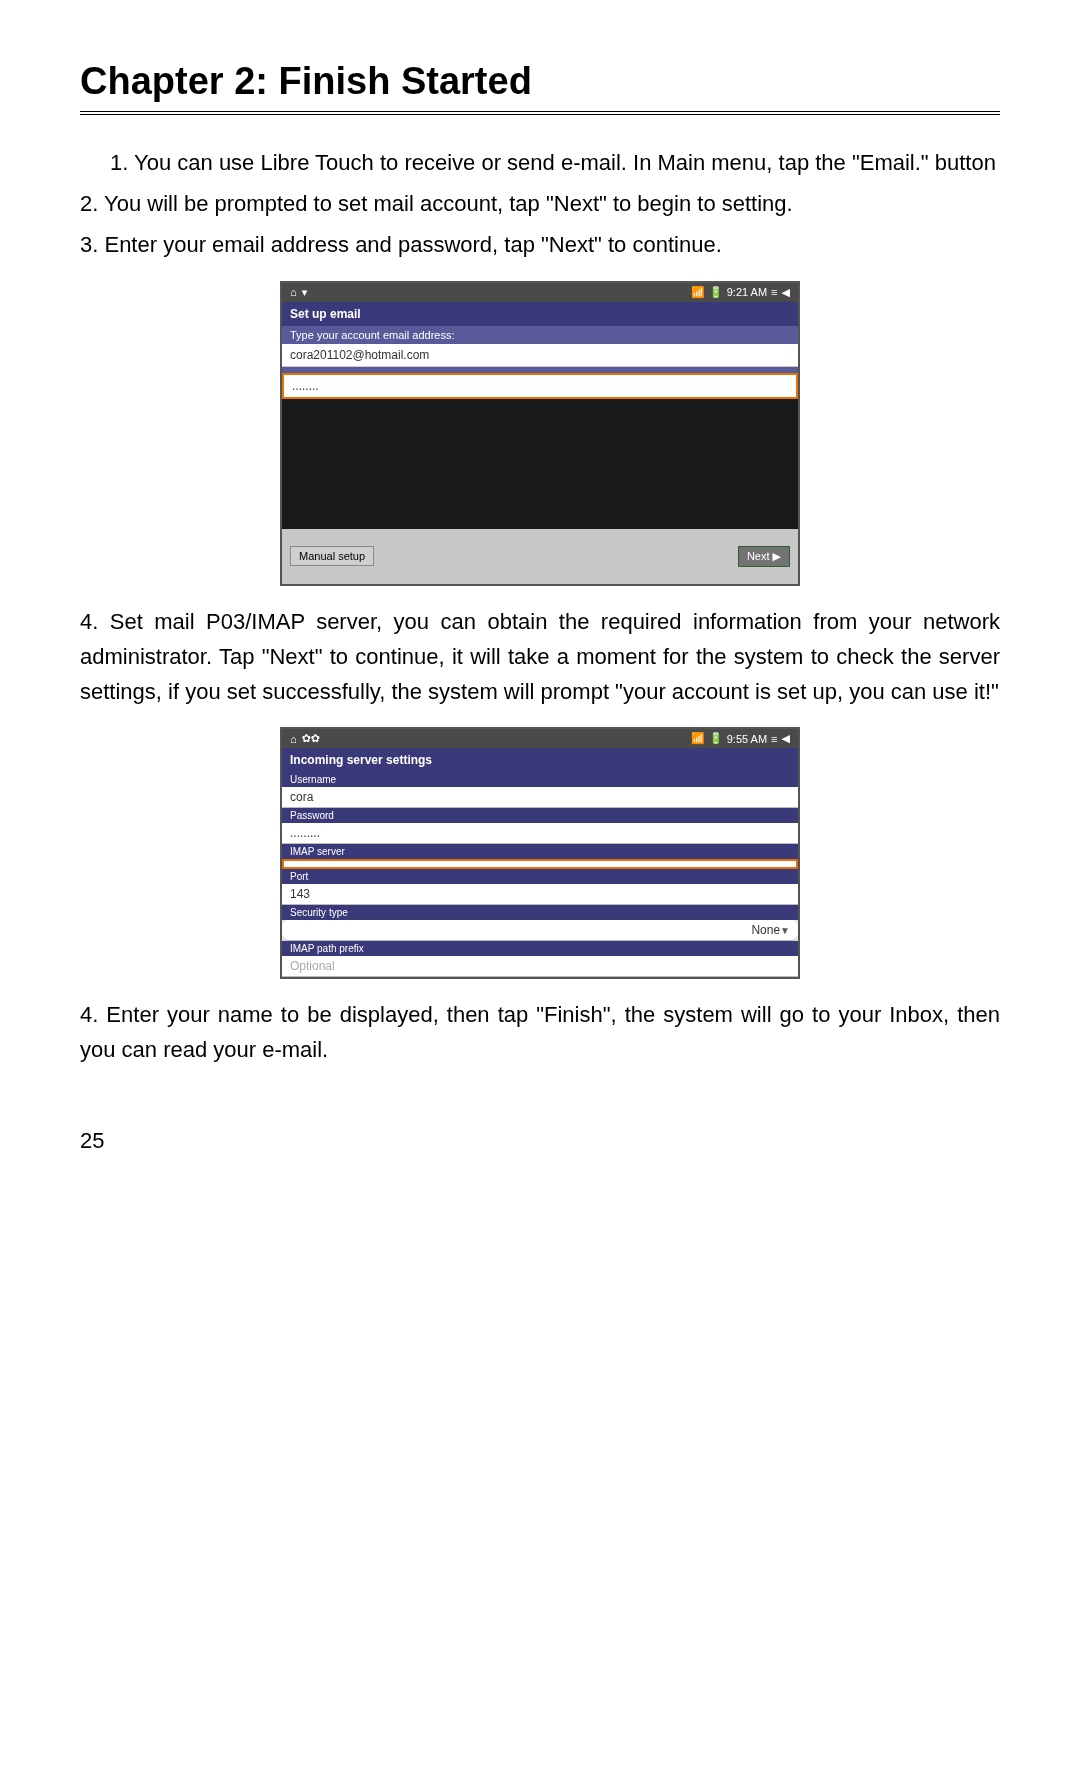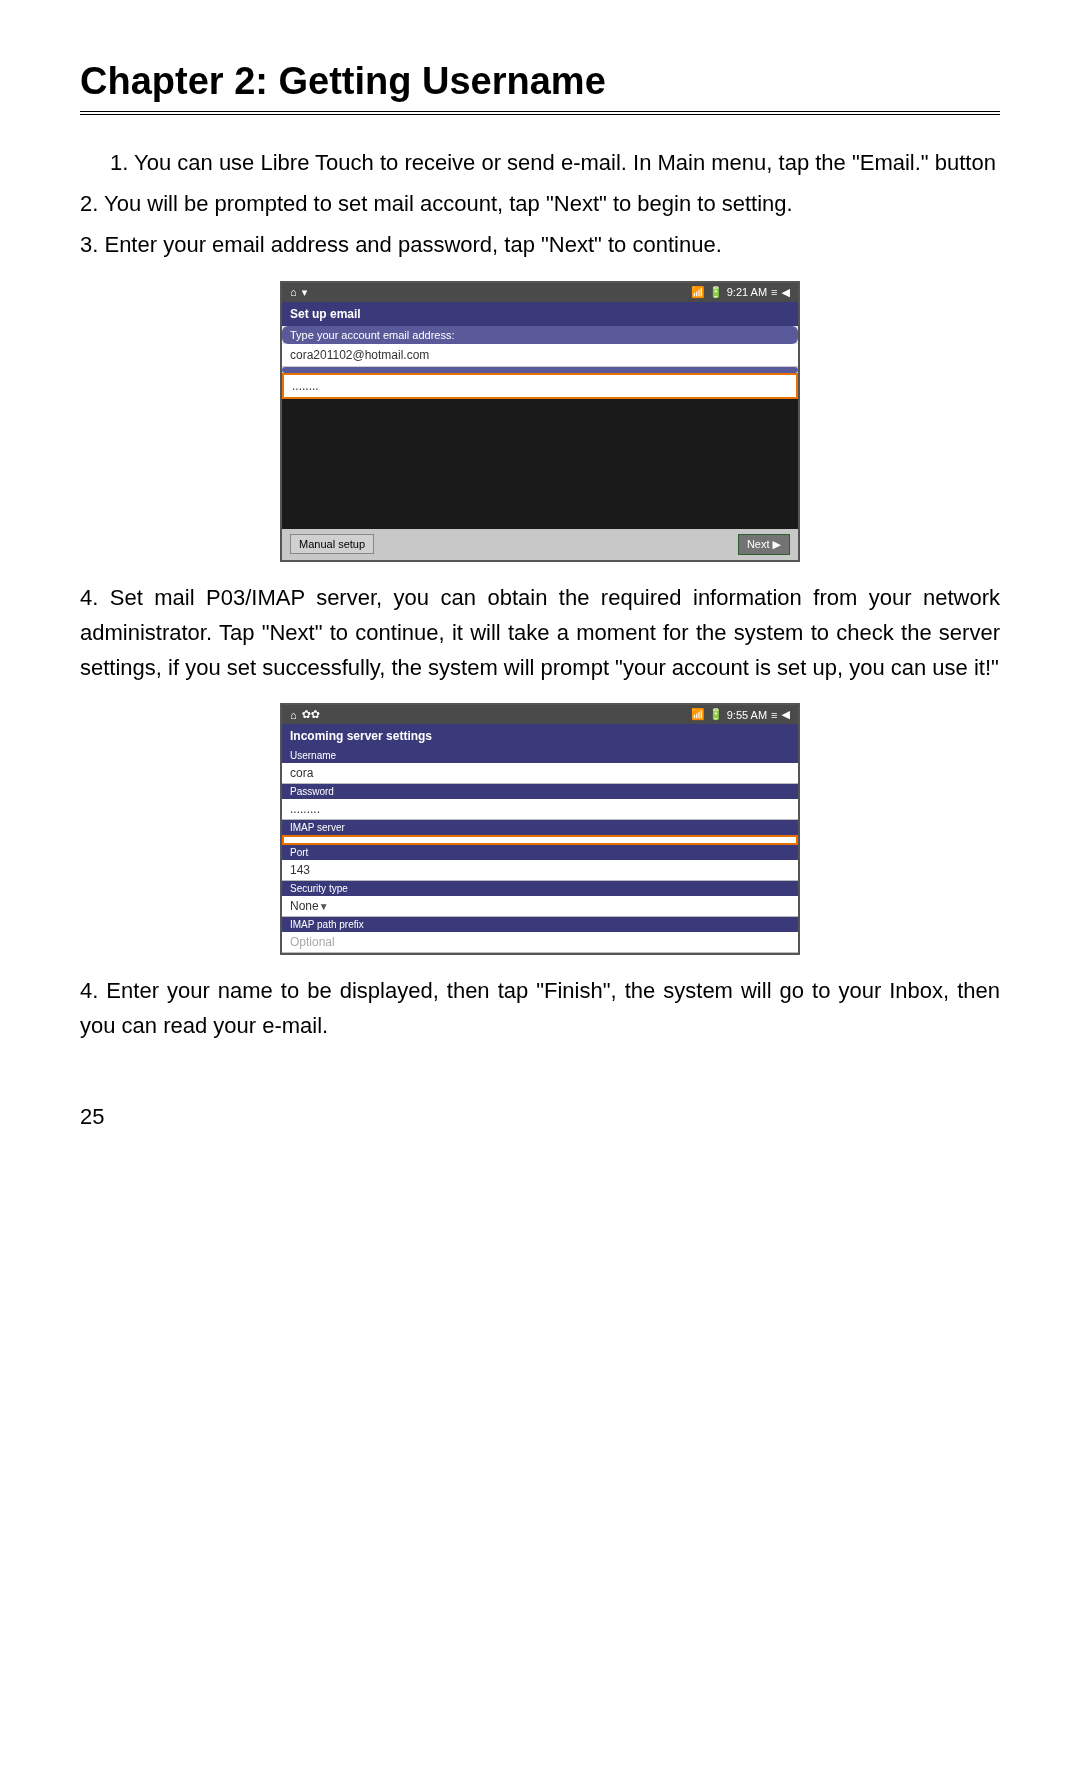--- a/index.html
+++ b/index.html
@@ -75,21 +75,20 @@
       padding: 5px 8px;
       font-size: 12px;
       font-weight: bold;
     }
 
     .screen-label {
       background: #5a5a9a;
       color: #fff;
       padding: 3px 8px;
       font-size: 11px;
-      border-radius: 6px;
     }
 
     .screen-input {
       background: #fff;
       color: #333;
       padding: 4px 8px;
       font-size: 12px;
       border-bottom: 1px solid #ccc;
     }
 
@@ -101,21 +100,21 @@
     .screen-black-area {
       background: #1a1a1a;
       height: 130px;
     }
 
     .screen-footer {
       background: #c8c8c8;
       display: flex;
       justify-content: space-between;
       align-items: center;
-      padding: 5px 8px;
+      padding: 17px 8px;
     }
 
     .screen-btn {
       background: #d0d0d0;
       border: 1px solid #888;
       padding: 3px 8px;
       font-size: 11px;
       color: #000;
     }
 
@@ -158,40 +157,41 @@
       font-size: 12px;
       border-bottom: 1px solid #bbb;
     }
 
     .screen-field-value.active-field {
       border: 2px solid #e87000;
     }
 
     .screen-field-value.dropdown {
       display: flex;
-      justify-content: flex-start;
-      align-items: center;
+      justify-content: flex-end;
+      align-items: center;
+      border-radius: 7px;
     }
 
     .dropdown-arrow {
       font-size: 10px;
       color: #555;
     }
 
     .page-number {
       text-align: left;
       font-size: 22px;
       font-family: 'Arial', sans-serif;
       margin-top: 60px;
     }
   </style>
 </head>
 <body>
 
-<h1 class="chapter-title">Chapter 2: Getting Username</h1>
+<h1 class="chapter-title">Chapter 2: Finish Started</h1>
 <hr class="chapter-divider">
 
 <p class="body-text indent">1. You can use Libre Touch to receive or send e-mail.  In Main menu, tap the "Email." button</p>
 
 <p class="body-text">2. You will be prompted to set mail account, tap "Next" to begin to setting.</p>
 
 <p class="body-text">3.  Enter your email address and password, tap "Next" to continue.</p>
 
 <div class="screen-mockup">
 

